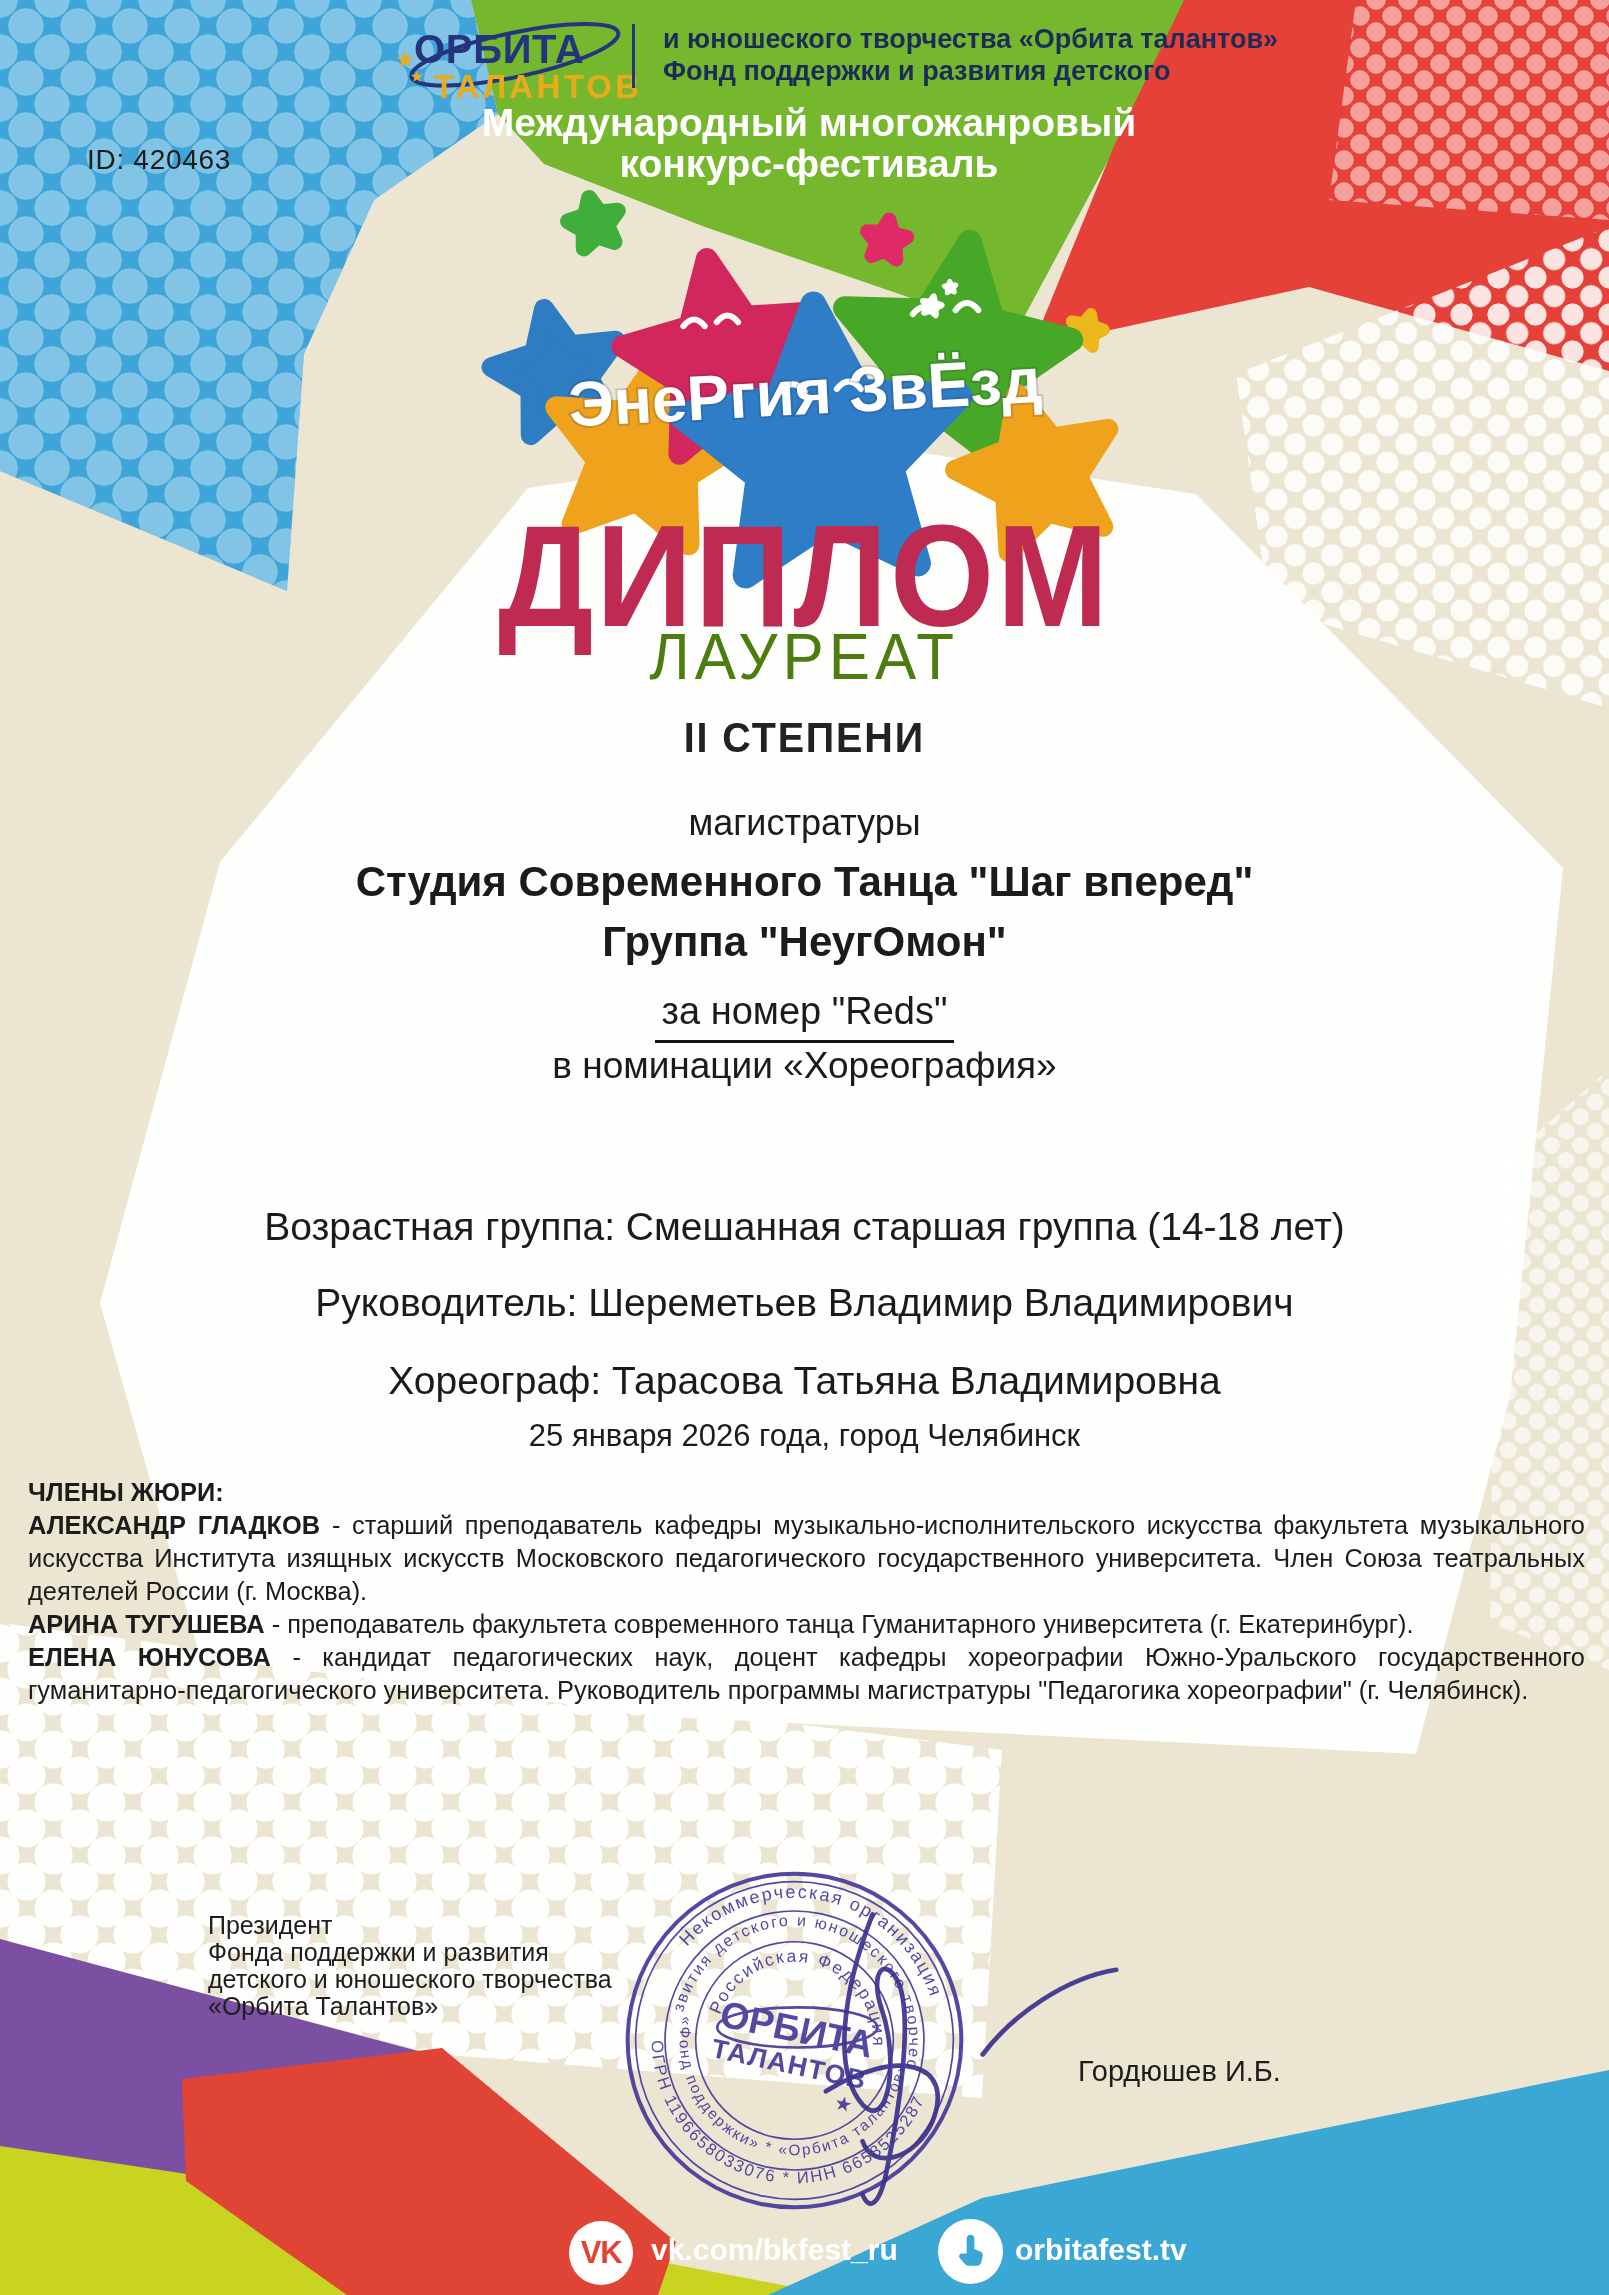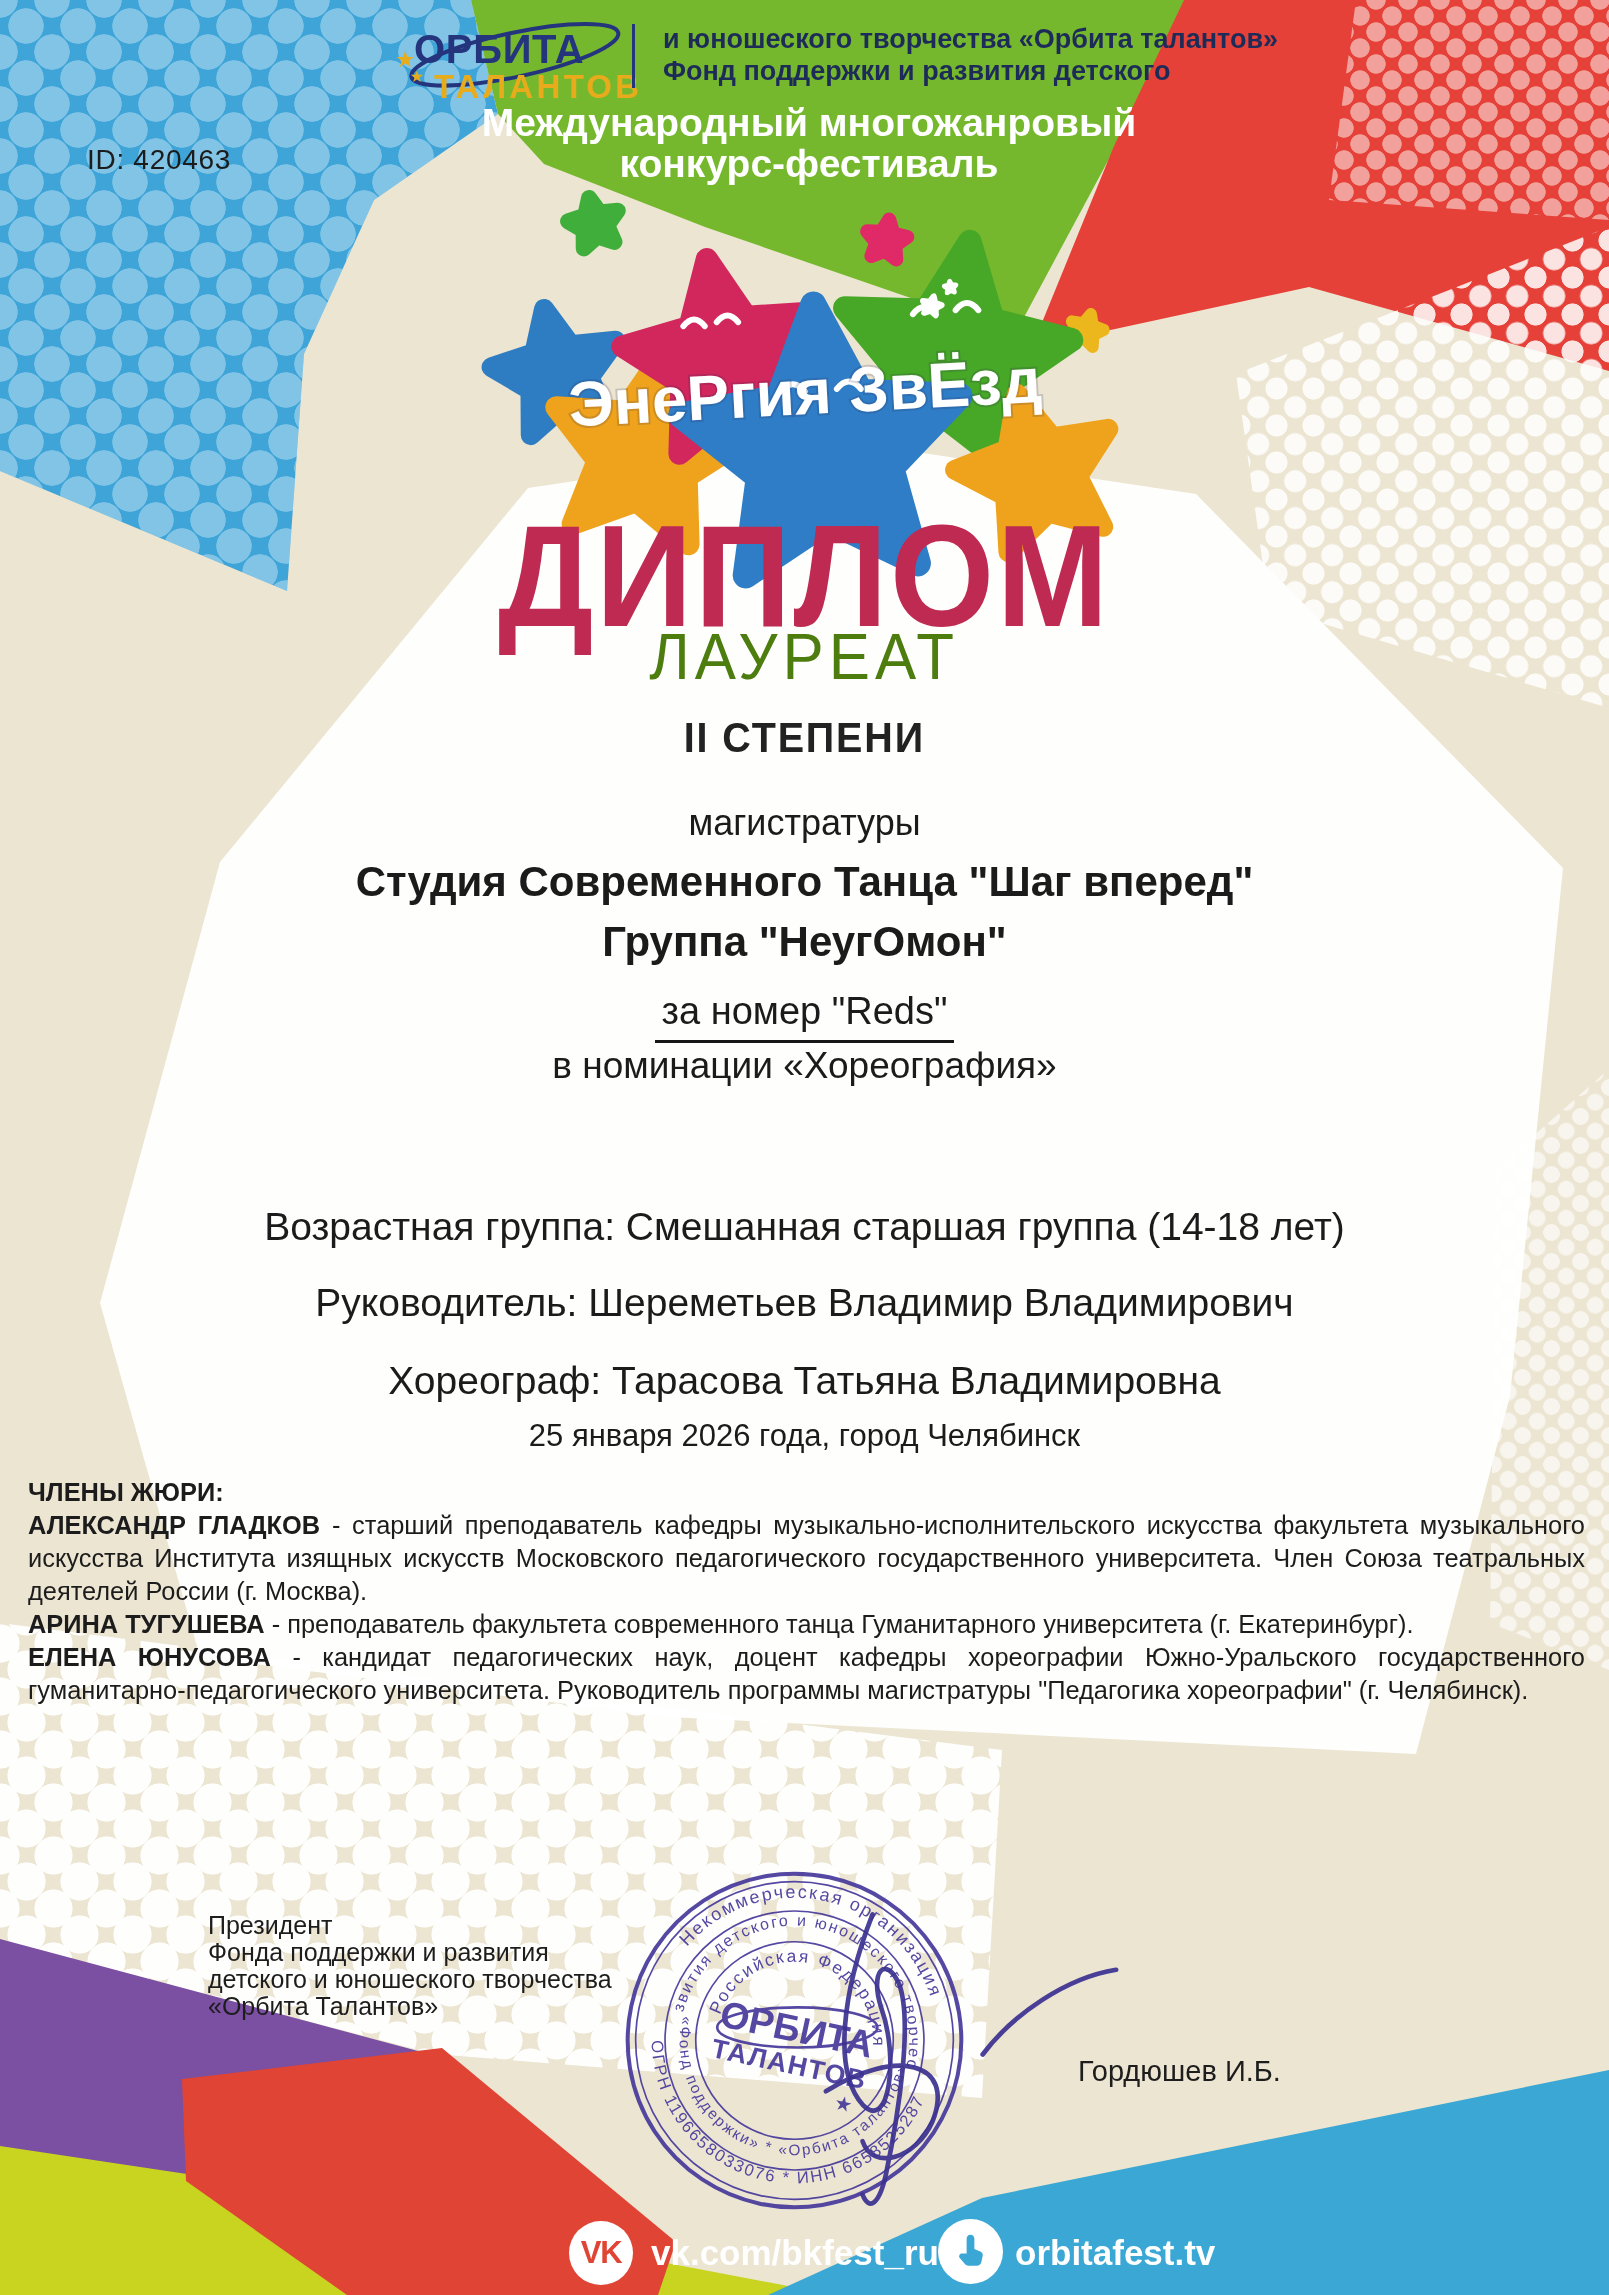--- a/index.html
+++ b/index.html
@@ -82,21 +82,21 @@
 
   
   .president{left:208px;top:1912px;font-size:25px;line-height:27px;color:#1d1d1d;}
   .signer{left:1078px;top:2055px;font-size:29px;color:#1d1d1d;}
   .stamp{left:621px;top:1867px;width:347px;height:347px;transform:rotate(12deg);opacity:.92;}
   .sig{left:762px;top:1891px;width:468px;height:347px;}
   .f-circle{border-radius:50%;background:#ffffff;display:flex;align-items:center;justify-content:center;}
   .vk-circle{left:569px;top:2221px;width:64px;height:64px;}
   .vk-glyph{font-size:31px;font-weight:bold;color:#e04434;letter-spacing:-1.3px;}
   .hand-circle{left:938px;top:2219px;width:65px;height:65px;}
-  .f-link{top:2233px;font-size:35px;font-weight:bold;color:#fff;position:absolute;white-space:nowrap;}
+  .f-link{top:2233px;font-size:30px;font-weight:bold;color:#fff;position:absolute;white-space:nowrap;}
   .vk-link{left:651px;}
   .site-link{left:1015px;}
 
   svg{overflow:visible;}
   .star{stroke-linejoin:round;stroke-linecap:round;}
   .eye{fill:none;stroke:#fff;stroke-width:9;stroke-linecap:round;}
   .stamp-text{fill:#46399b;letter-spacing:3px;}
 </style>
 </head>
 <body>

